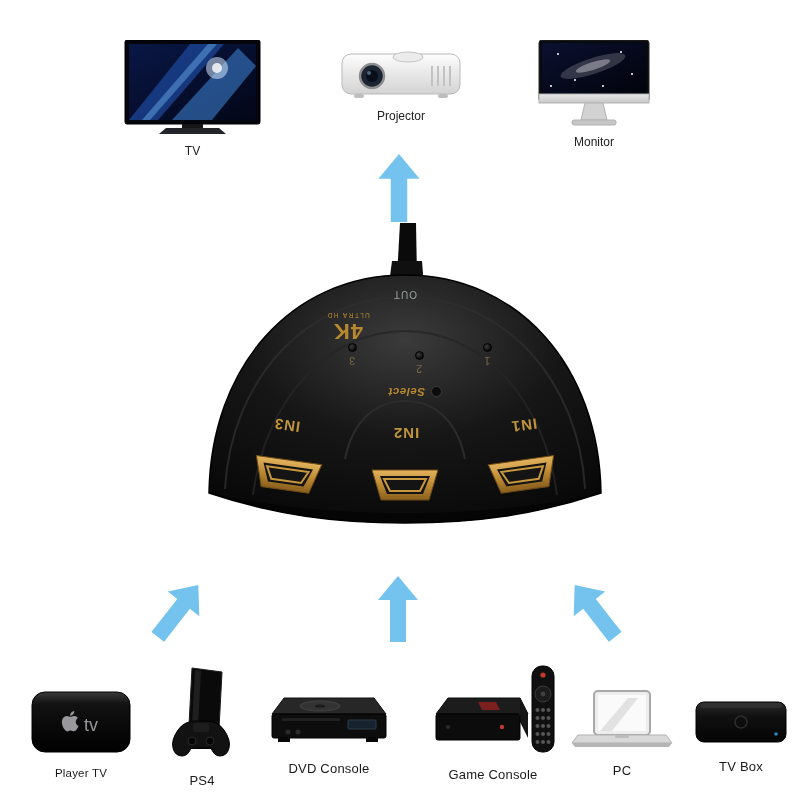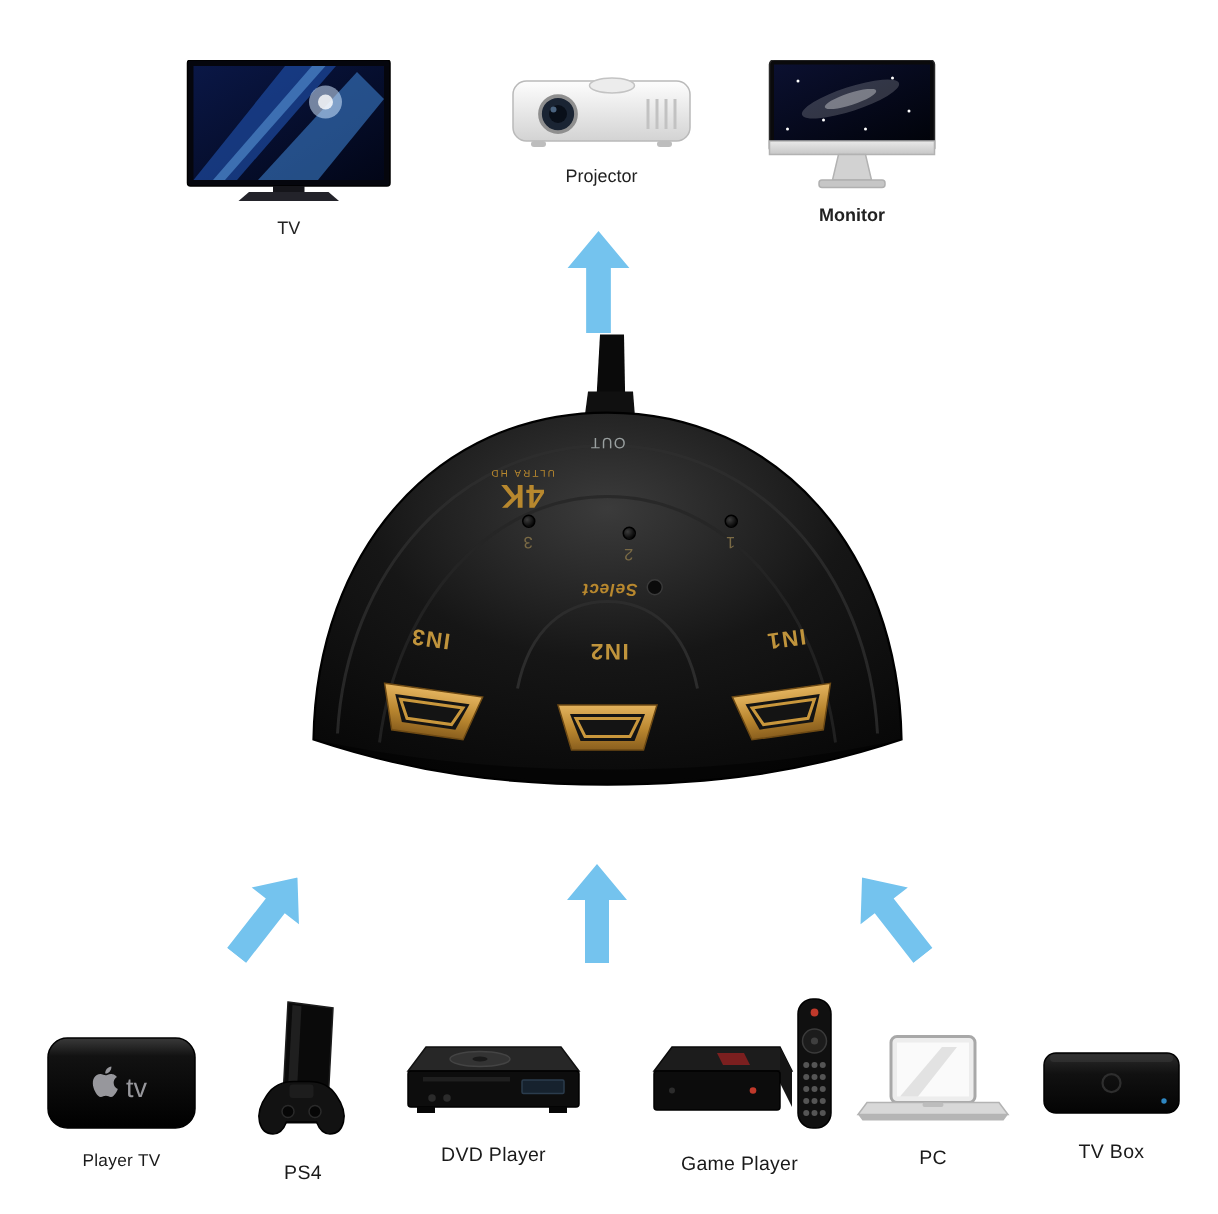--- a/index.html
+++ b/index.html
@@ -92,21 +92,21 @@
       <line x1="96" y1="22" x2="96" y2="42" stroke="#c2c2c2" stroke-width="2"></line>
       <line x1="102" y1="22" x2="102" y2="42" stroke="#c2c2c2" stroke-width="2"></line>
       <line x1="108" y1="22" x2="108" y2="42" stroke="#c2c2c2" stroke-width="2"></line>
       <line x1="114" y1="22" x2="114" y2="42" stroke="#c2c2c2" stroke-width="2"></line>
       <rect x="18" y="50" width="10" height="4" rx="2" fill="#bdbdbd"></rect>
       <rect x="102" y="50" width="10" height="4" rx="2" fill="#bdbdbd"></rect>
     </svg>
     <div class="top-label">Projector</div>
   </div>
 
-  <div class="group" style="left:507px;top:40px;width:122px;font-weight:bold;">
+  <div class="group" style="left:533px;top:40px;width:122px;">
     <svg width="122" height="88" viewBox="0 0 122 88">
       <defs>
         <linearGradient id="monscr" x1="0" y1="0" x2="1" y2="1">
           <stop offset="0" stop-color="#0b1030"></stop>
             <stop offset="1" stop-color="#01030a"></stop>
         </linearGradient>
         <linearGradient id="monchin" x1="0" y1="0" x2="0" y2="1">
           <stop offset="0" stop-color="#e9e9e9"></stop>
             <stop offset="1" stop-color="#c6c6c6"></stop>
         </linearGradient>
@@ -260,21 +260,21 @@
       <ellipse cx="52" cy="18" rx="20" ry="5" fill="#333" stroke="#444"></ellipse>
       <ellipse cx="52" cy="18" rx="5" ry="1.6" fill="#1a1a1a"></ellipse>
       <rect x="4" y="26" width="114" height="24" rx="2" fill="#0d0d0d" stroke="#000"></rect>
       <rect x="14" y="30" width="58" height="3" fill="#1f1f1f"></rect>
       <rect x="80" y="32" width="28" height="9" rx="1" fill="#16222e" stroke="#2b3c4d"></rect>
       <circle cx="20" cy="44" r="2.5" fill="#2b2b2b"></circle>
       <circle cx="30" cy="44" r="2.5" fill="#2b2b2b"></circle>
       <rect x="10" y="50" width="12" height="4" fill="#070707"></rect>
       <rect x="98" y="50" width="12" height="4" fill="#070707"></rect>
     </svg>
-    <div class="dev-label">DVD Player</div>
+    <div class="dev-label">DVD Console</div>
   </div>
 
   <div class="group" style="left:424px;top:662px;width:138px;">
     <svg width="138" height="96" viewBox="0 0 138 96">
       <polygon points="24,36 96,36 104,52 12,52" fill="#1c1c1c" stroke="#0a0a0a"></polygon>
       <polygon points="96,36 104,52 104,76 96,60" fill="#151515"></polygon>
       <rect x="12" y="52" width="84" height="26" rx="2" fill="#0c0c0c" stroke="#000"></rect>
       <polygon points="54,40 72,40 76,48 58,48" fill="#7b1f1f"></polygon>
       <circle cx="78" cy="65" r="2.2" fill="#c0392b"></circle>
       <circle cx="24" cy="65" r="2" fill="#2c2c2c"></circle>
@@ -293,21 +293,21 @@
           <circle cx="119" cy="64" r="2" fill="#555"></circle>
           <circle cx="124.5" cy="64" r="2" fill="#555"></circle>
         <circle cx="113.5" cy="72" r="2" fill="#555"></circle>
           <circle cx="119" cy="72" r="2" fill="#555"></circle>
           <circle cx="124.5" cy="72" r="2" fill="#555"></circle>
         <circle cx="113.5" cy="80" r="2" fill="#555"></circle>
           <circle cx="119" cy="80" r="2" fill="#555"></circle>
           <circle cx="124.5" cy="80" r="2" fill="#555"></circle>
       </g>
     </svg>
-    <div class="dev-label">Game Player</div>
+    <div class="dev-label">Game Console</div>
   </div>
 
   <div class="group" style="left:566px;top:690px;width:112px;">
     <svg width="112" height="64" viewBox="0 0 112 64">
       <rect x="28" y="1" width="56" height="44" rx="4" fill="#ededed" stroke="#a8a8a8" stroke-width="2"></rect>
       <rect x="32" y="5" width="48" height="36" fill="#fafafa"></rect>
       <polygon points="34,41 62,8 72,8 46,41" fill="#e2e2e2"></polygon>
       <polygon points="12,45 100,45 106,53 6,53" fill="#d8d8d8" stroke="#b3b3b3"></polygon>
       <rect x="49" y="45" width="14" height="3" rx="1.5" fill="#bdbdbd"></rect>
       <polygon points="6,53 106,53 103,57 9,57" fill="#b5b5b5"></polygon>

